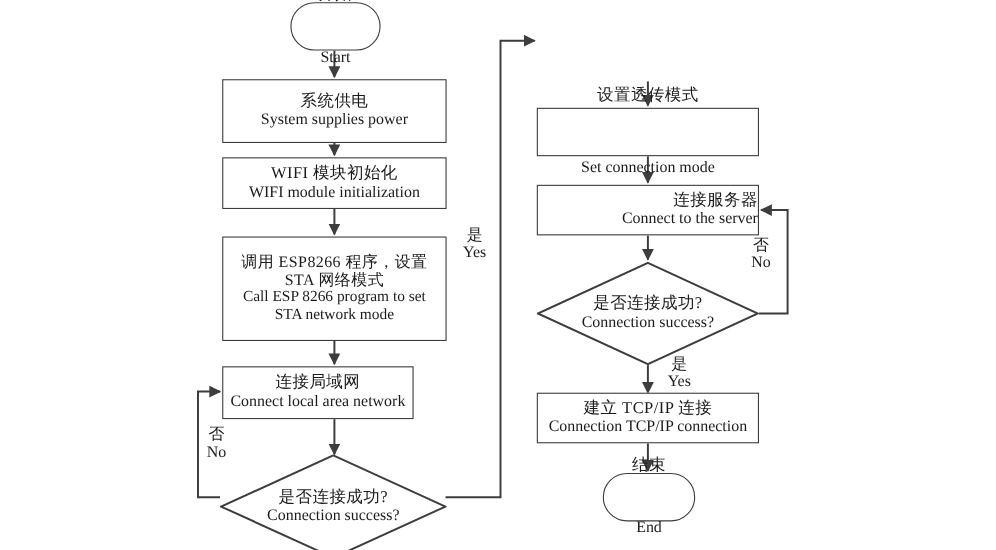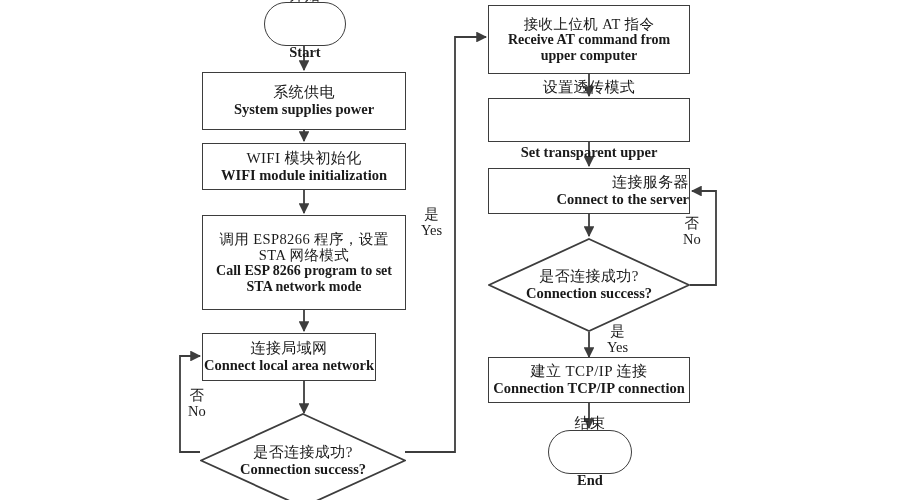--- a/index.html
+++ b/index.html
@@ -69,21 +69,20 @@
     justify-content: center;
   }
   .line-cn {
     font-size: 15px;
     letter-spacing: 0.4px;
     white-space: nowrap;
   }
   .line-en {
     font-size: 14.5px;
     white-space: nowrap;
-    font-weight: bold;
   }
   .node.small .line-cn { font-size: 14.5px; }
   .node.small .line-en { font-size: 14px; }
   .edge-label {
     position: absolute;
     z-index: 4;
     text-align: center;
     line-height: 1.08;
     white-space: nowrap;
   }
@@ -171,29 +170,24 @@
   <div class="edge-label" style="left:188px; top:388px;">
     <span class="lbl-cn">否</span>
     <span class="lbl-en">No</span>
   </div>
 
   <div class="edge-label" style="left:421px; top:207px;">
     <span class="lbl-cn">是</span>
     <span class="lbl-en">Yes</span>
   </div>
 
-  <div class="node process small" style="left:488px; top:5px; width:202px; height:69px;">
-    <span class="line-cn">接收上位机 AT 指令</span>
-    <span class="line-en">Receive AT command from</span>
-    <span class="line-en">upper computer</span>
-  </div>
 
   <div class="node process" style="left:488px; top:98px; width:202px; height:44px;gap:48px;">
     <span class="line-cn">设置透传模式</span>
-    <span class="line-en">Set transparent upper</span>
+    <span class="line-en">Set connection mode</span>
   </div>
 
   <div class="node process" style="left:488px; top:168px; width:202px; height:46px;align-items:flex-end;">
     <span class="line-cn">连接服务器</span>
     <span class="line-en">Connect to the server</span>
   </div>
 
   <div class="node decision" style="left:488px; top:238px; width:202px; height:94px;">
     <svg class="dshape" viewBox="0 0 202 94" preserveAspectRatio="none">
       <polygon points="101,1 201,47 101,93 1,47" fill="#ffffff" stroke="#3d3d3d" stroke-width="1.8" vector-effect="non-scaling-stroke"></polygon>

